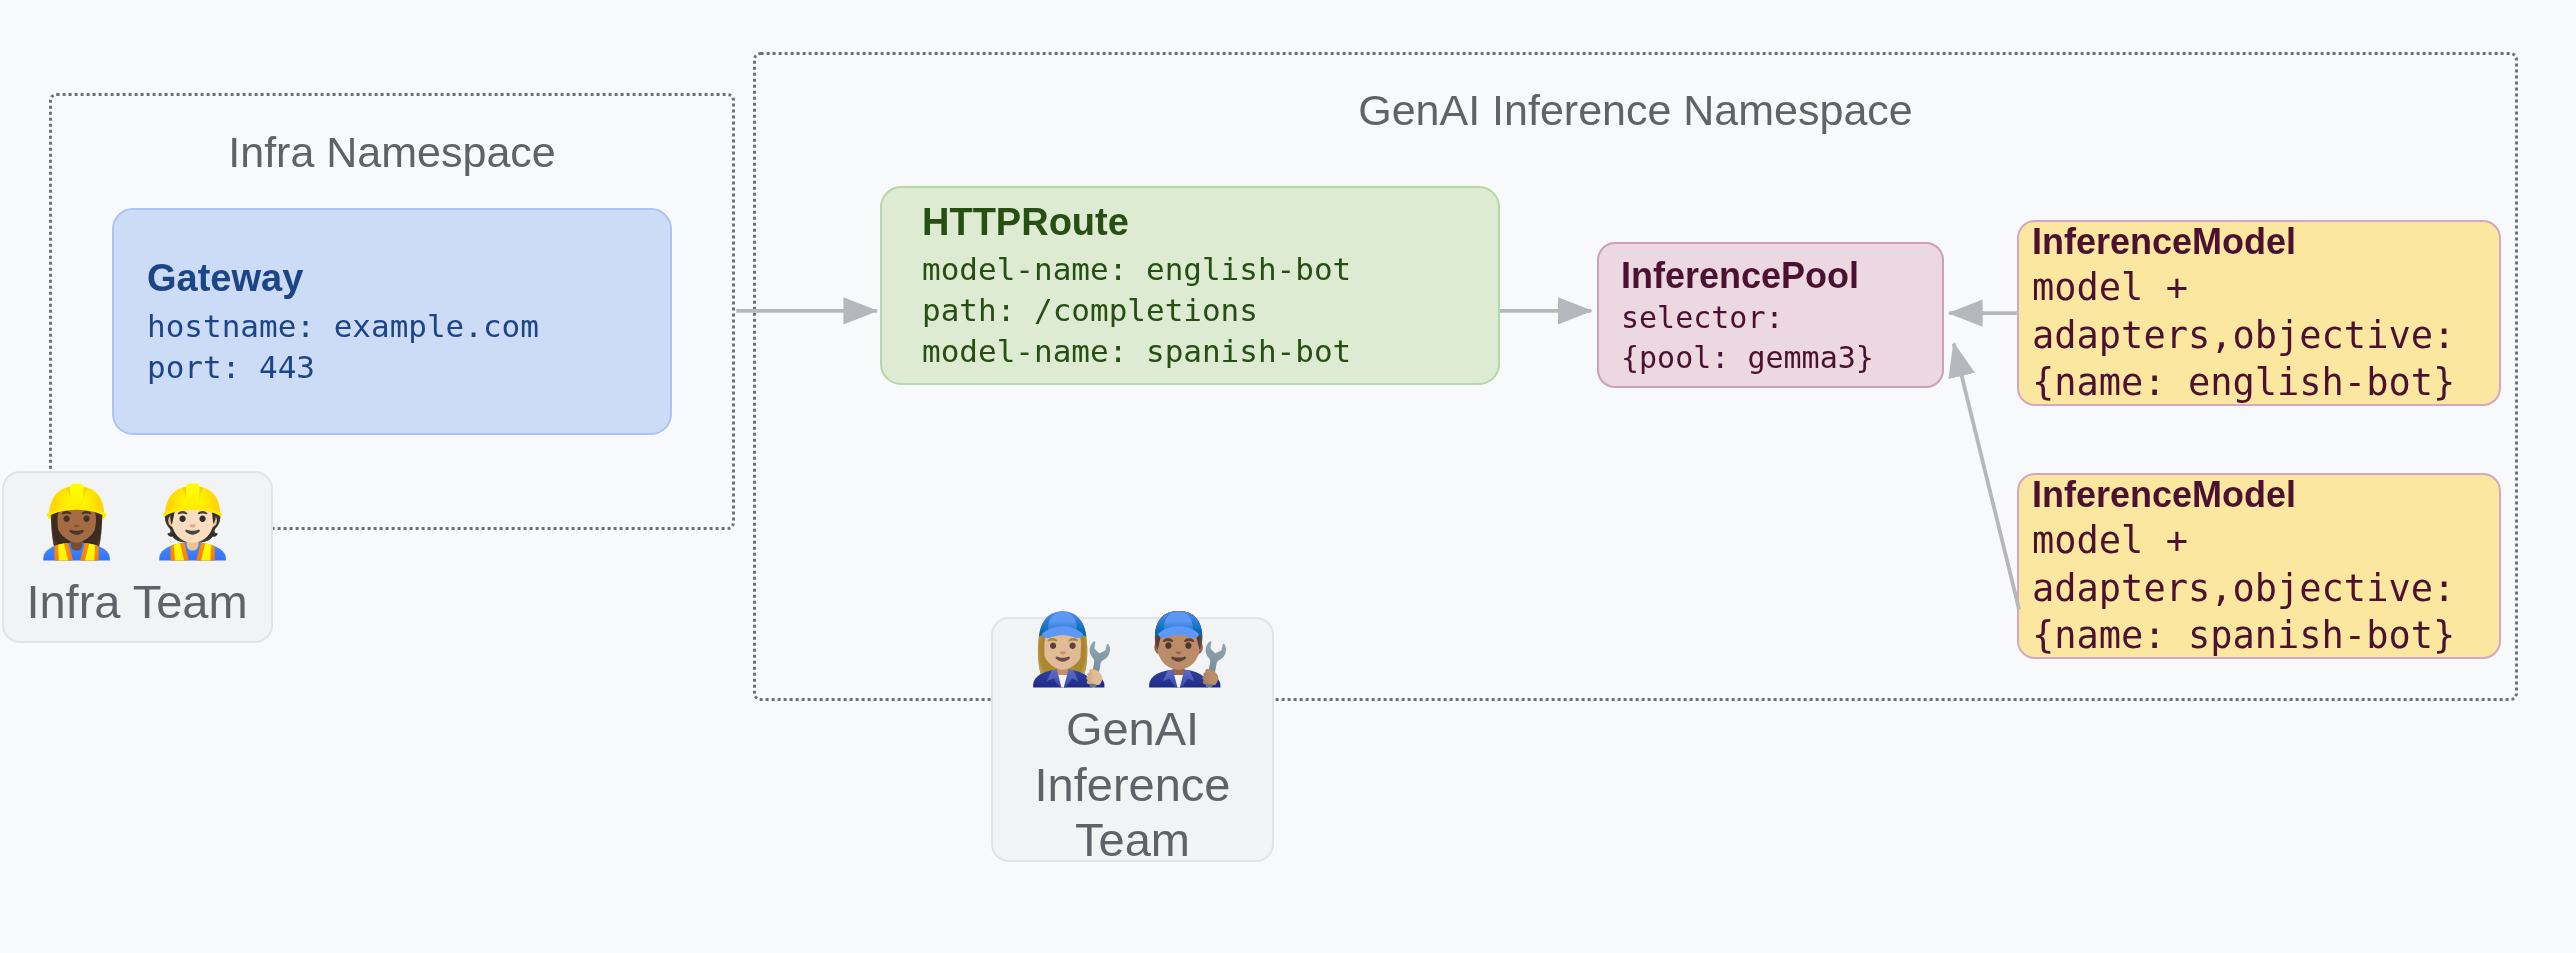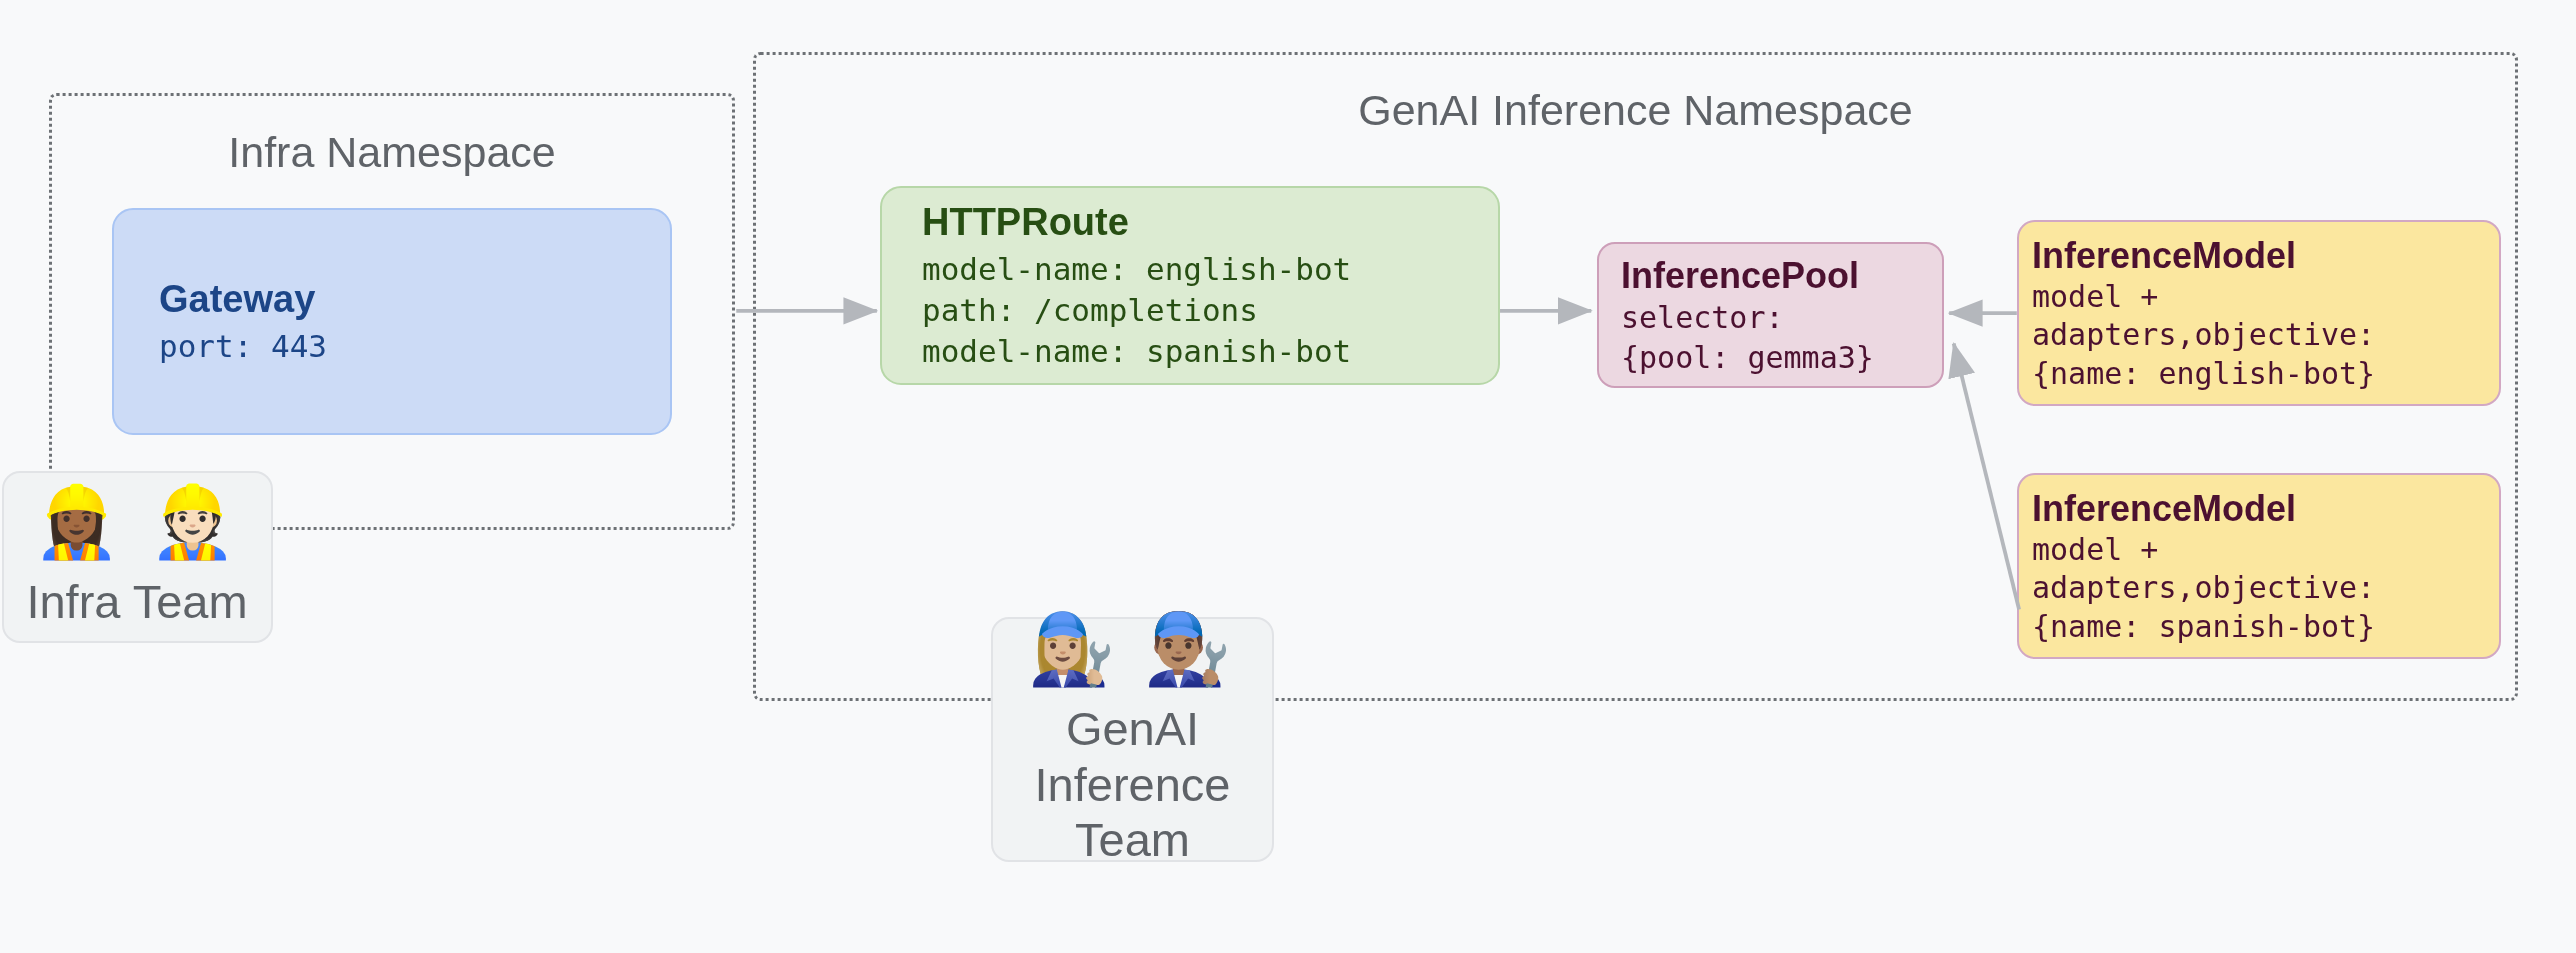--- a/index.html
+++ b/index.html
@@ -32,39 +32,39 @@
   .node{
     position:absolute;box-sizing:border-box;
     border-radius:21px;border:2.3px solid;
     display:flex;flex-direction:column;justify-content:center;
     align-items:flex-start;
   }
   .node-title{font-weight:bold;font-size:38px;line-height:1.25;margin-bottom:3px;}
   .code{font-family:"DejaVu Sans Mono",monospace;font-size:31px;line-height:1.32;white-space:pre;}
 
   .node-gateway{
-    left:112px;top:208px;width:560px;height:227px;padding-left:45px;
+    left:112px;top:208px;width:560px;height:227px;padding-left:33px;
     background:var(--gateway-bg);border-color:var(--gateway-border);color:var(--gateway-text);
   }
   .node-httproute{
     left:880px;top:186px;width:620px;height:199px;padding-left:40px;
     background:var(--httproute-bg);border-color:var(--httproute-border);color:var(--httproute-text);
   }
   .node-pool{
     left:1597px;top:242px;width:347px;height:146px;padding-left:22px;border-radius:18px;
     background:var(--pool-bg);border-color:var(--pool-border);color:var(--pool-text);
   }
   .node-pool .node-title{font-size:36px;margin-bottom:0;}
   .node-pool .code{font-size:30px;}
   .node-model{
     width:484px;height:186px;padding-left:13px;border-radius:18px;
     background:var(--model-bg);border-color:var(--model-border);color:var(--model-text);
   }
   .node-model .node-title{font-size:36px;margin-bottom:0;}
-  .node-model .code{font-size:30px;line-height:1.28;}
+  .node-model .code{font-size:37px;line-height:1.28;}
   .node-model-english{position:absolute;left:2017px;top:220px;}
   .node-model-spanish{position:absolute;left:2017px;top:473px;}
 
   
   .team{
     position:absolute;box-sizing:border-box;
     background:var(--team-bg);border:2.3px solid var(--team-border);
     border-radius:18px;
     display:flex;flex-direction:column;justify-content:center;align-items:center;
     text-align:center;z-index:5;
@@ -99,20 +99,21 @@
   <div class="ns ns-infra">
     <div class="ns-title">Infra Namespace</div>
   </div>
 
   <div class="ns ns-genai">
     <div class="ns-title">GenAI Inference Namespace</div>
   </div>
 
   <div class="node node-gateway">
     <div class="node-title">Gateway</div>
+    <div class="code">hostname: example.com</div>
     <div class="code">port: 443</div>
   </div>
 
   <div class="node node-httproute">
     <div class="node-title">HTTPRoute</div>
     <div class="code">model-name: english-bot</div>
     <div class="code">path: /completions</div>
     <div class="code">model-name: spanish-bot</div>
   </div>
 

